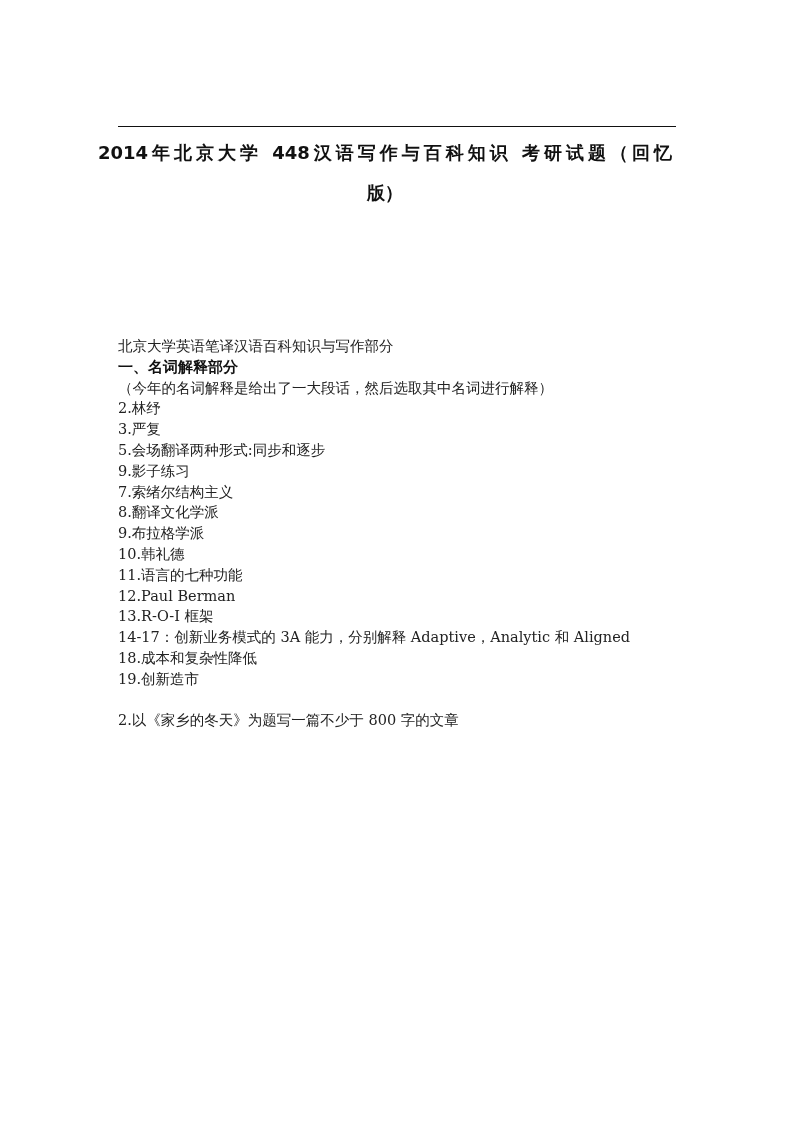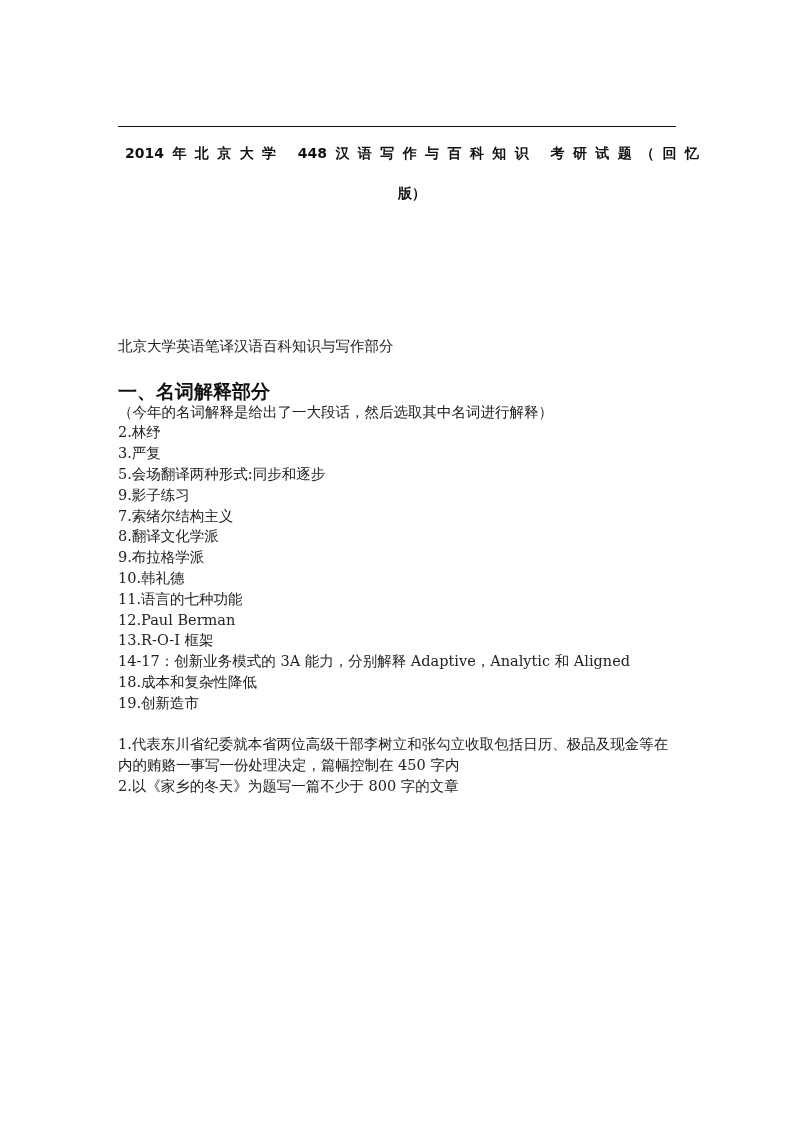--- a/index.html
+++ b/index.html
@@ -22,27 +22,27 @@
     .top-rule {
       position: absolute;
       left: 118px;
       top: 126px;
       width: 558px;
       height: 0;
       border-top: 1.5px solid #111;
     }
     .title {
       position: absolute;
-      left: 125px;
+      left: 98px;
       top: 133px;
       width: 574px;
       text-align: center;
       font-family: "DejaVu Sans", "Liberation Sans", sans-serif;
       font-weight: bold;
-      font-size: 14px;
+      font-size: 18px;
       line-height: 40px;
       color: #111;
       letter-spacing: 0px;
     }
     .title .line1 {
       display: block;
       white-space: nowrap;
       text-align: justify;
       text-align-last: justify;
     }
@@ -61,22 +61,21 @@
       color: #222;
     }
     .body .line {
       display: block;
       white-space: nowrap;
     }
     .body .heading {
       font-family: "DejaVu Sans", "Liberation Sans", sans-serif;
       font-weight: bold;
       color: #111;
-      font-size: 19px;
-      margin-top: 24px;
+      font-size: 15px;
     }
     .body .gap {
       display: block;
       height: 20.8px;
     }
     .body .wrap {
       white-space: normal;
       word-break: break-all;
     }
   </style>
@@ -108,17 +107,16 @@
     <span class="line">10.韩礼德</span>
     <span class="line">11.语言的七种功能</span>
     <span class="line">12.Paul Berman</span>
     <span class="line">13.R-O-I 框架</span>
     <span class="line">14-17：创新业务模式的 3A 能力，分别解释 Adaptive，Analytic 和 Aligned</span>
     <span class="line">18.成本和复杂性降低</span>
     <span class="line">19.创新造市</span>
 
     <span class="gap"></span>
 
-    <span class="line wrap">1.代表东川省纪委就本省两位高级干部李树立和张勾立收取包括日历、极品及现金等在内的贿赂一事写一份处理决定，篇幅控制在 450 字内</span>
     <span class="line">2.以《家乡的冬天》为题写一篇不少于 800 字的文章</span>
   </div>
 
 </div>
 
 </body></html>

